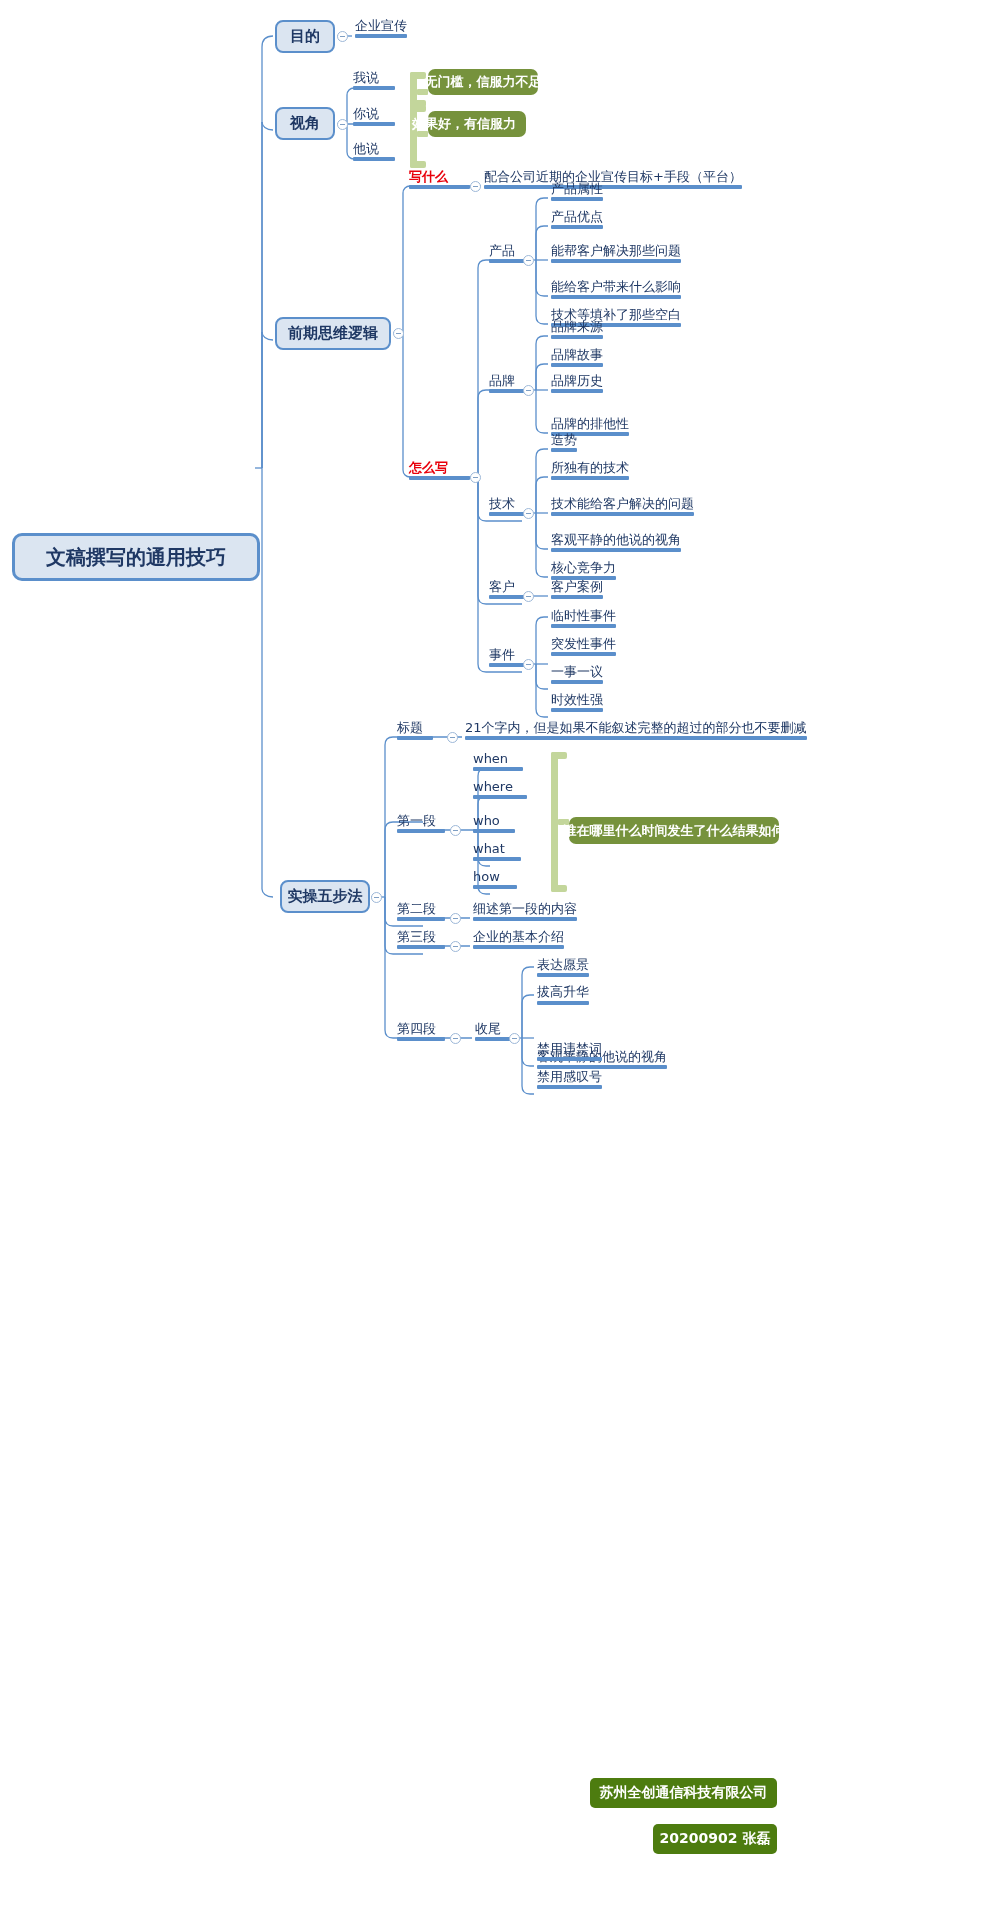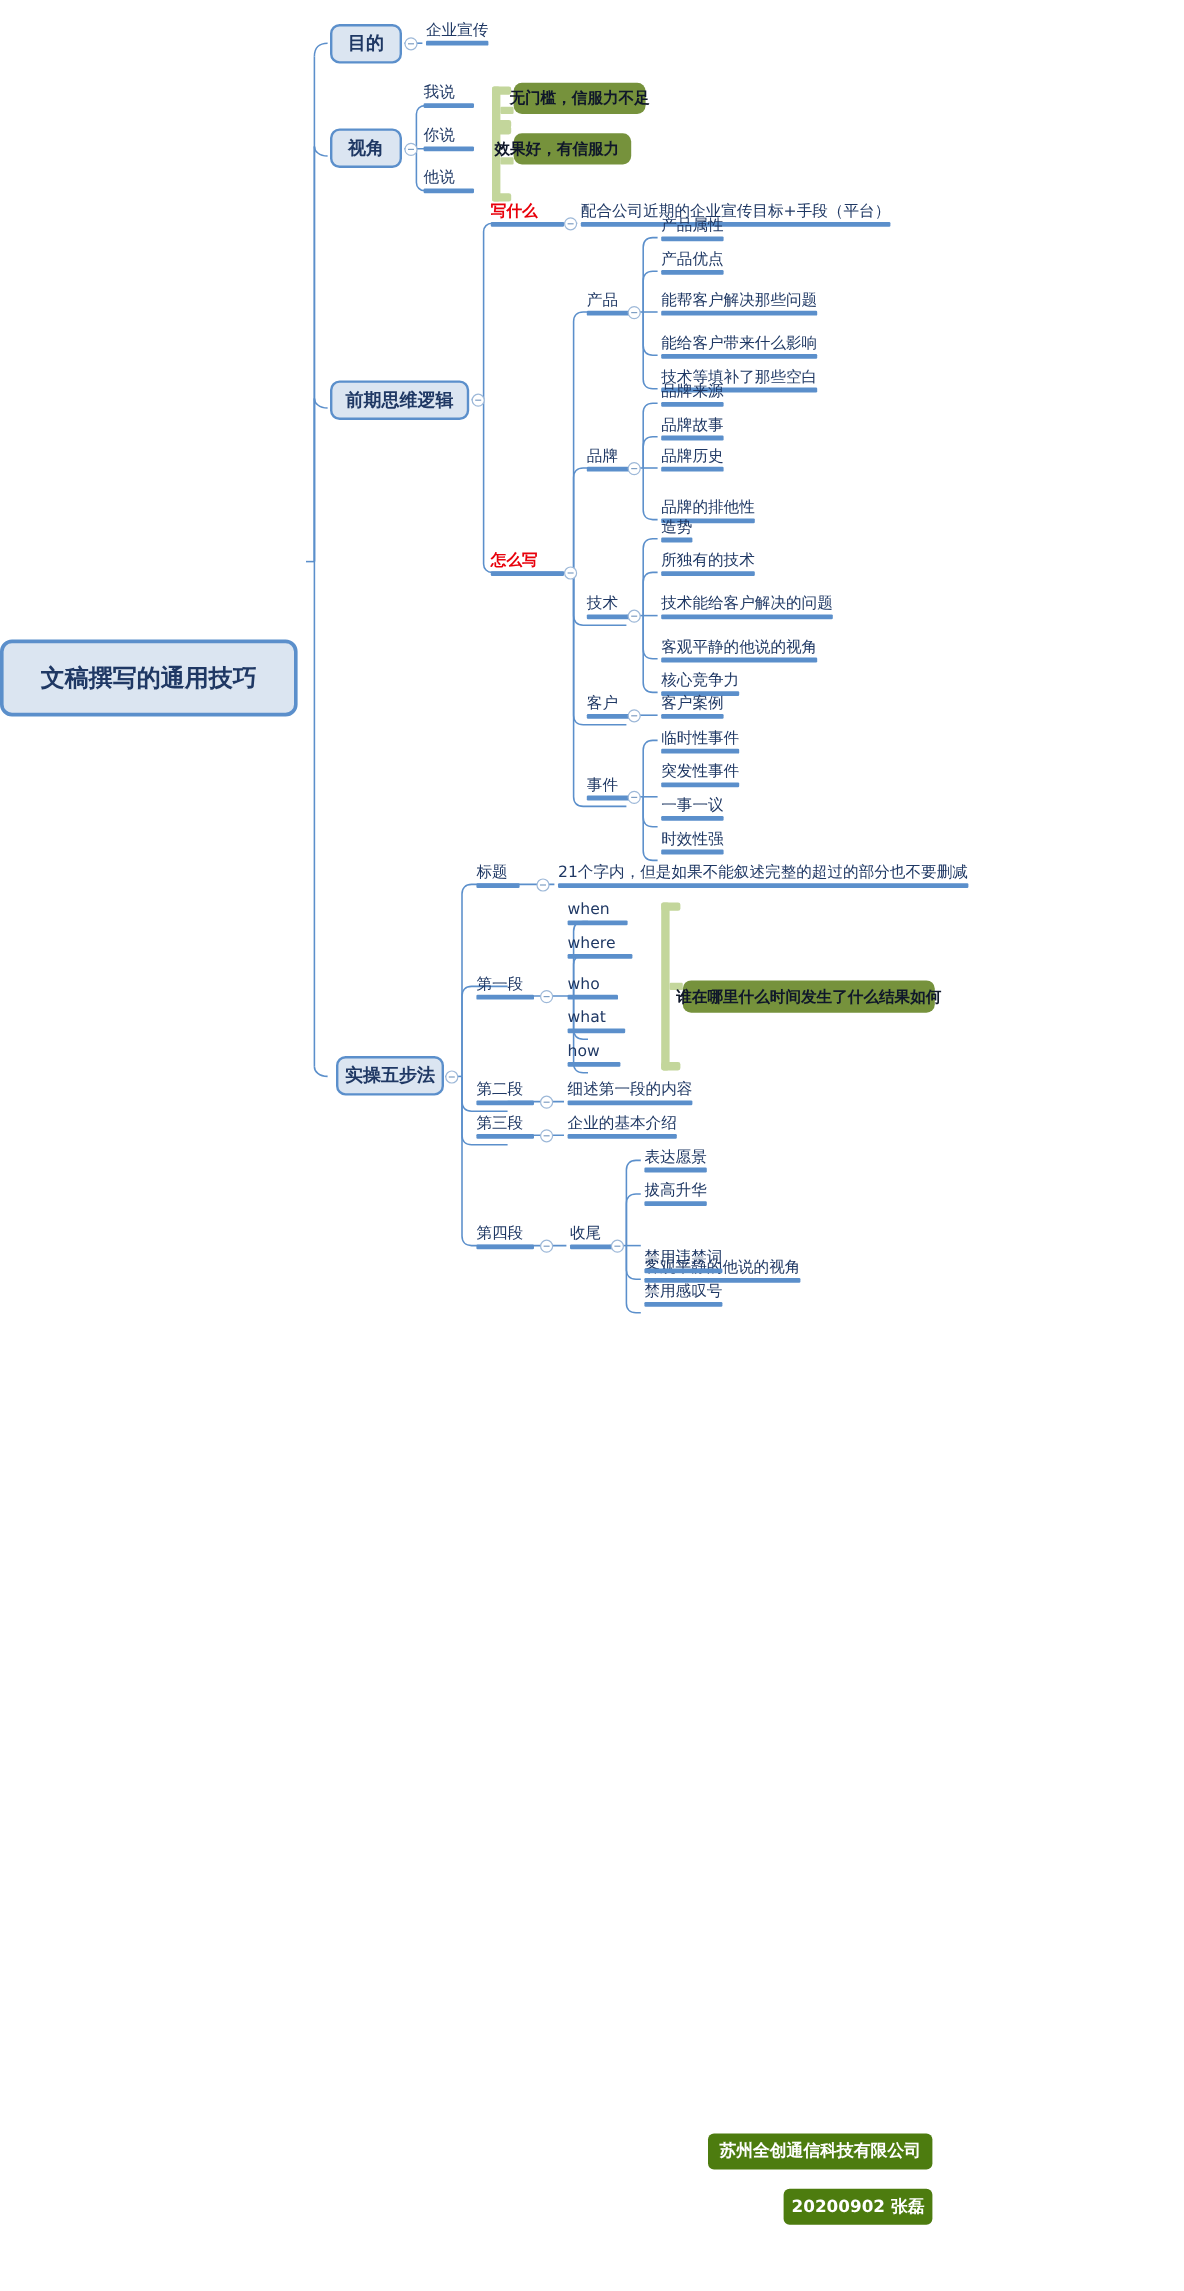--- a/index.html
+++ b/index.html
@@ -67,21 +67,21 @@
     font-size: 20px;
     border-width: 3px;
     border-radius: 10px;
   }
   .boxnode.branch { font-size: 15px; }
 
   
   .greenbox {
     position: absolute;
     background: #76923c;
-    color: #0f172a;
+    color: #ffffff;
     font-weight: bold;
     font-size: 13px;
     border-radius: 7px;
     display: flex;
     align-items: center;
     justify-content: center;
     white-space: nowrap;
     box-sizing: border-box;
     padding: 0 10px;
   }
@@ -242,21 +242,21 @@
       <path d="M423,1038 L472,1038"></path>
       <path d="M508,1038 L522,1038"></path>
       <path d="M522,1038 L522,975 C522,970 525,967 530,967 L534,967"></path>
       <path d="M522,1038 L522,1003 C522,998 525,995 530,995 L534,995"></path>
       <path d="M522,1038 L534,1038"></path>
       <path d="M522,1038 L522,1058 C522,1063 525,1066 530,1066 L534,1066"></path>
       <path d="M522,1038 L522,1086 C522,1091 525,1094 530,1094 L534,1094"></path>
     </g>
   </svg>
 
-  <div class="boxnode root" style="left:0; top:533px; width:248px; height:64px;">
+  <div class="boxnode root" style="left:12px; top:533px; width:248px; height:48px;">
     <span>文稿撰写的通用技巧</span>
   </div>
 
   <div class="boxnode branch" style="left:275px; top:20px; width:60px; height:33px;">
     <span>目的</span>
   </div>
   <div class="toggle" style="left:337px; top:31px;"></div>
 
   <div class="boxnode branch" style="left:275px; top:107px; width:60px; height:33px;">
     <span>视角</span>

